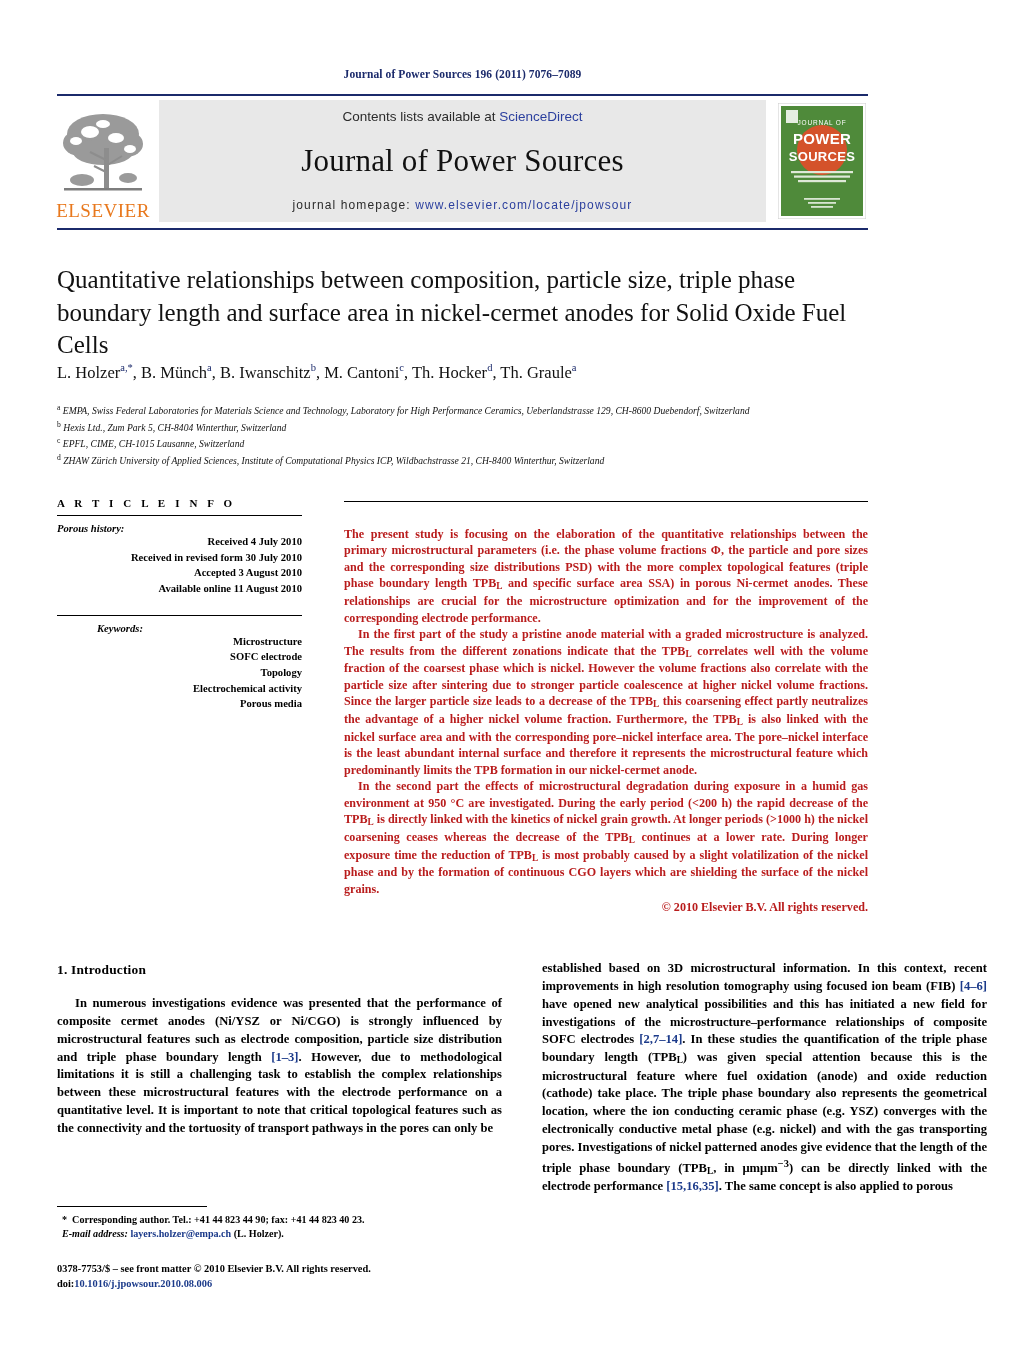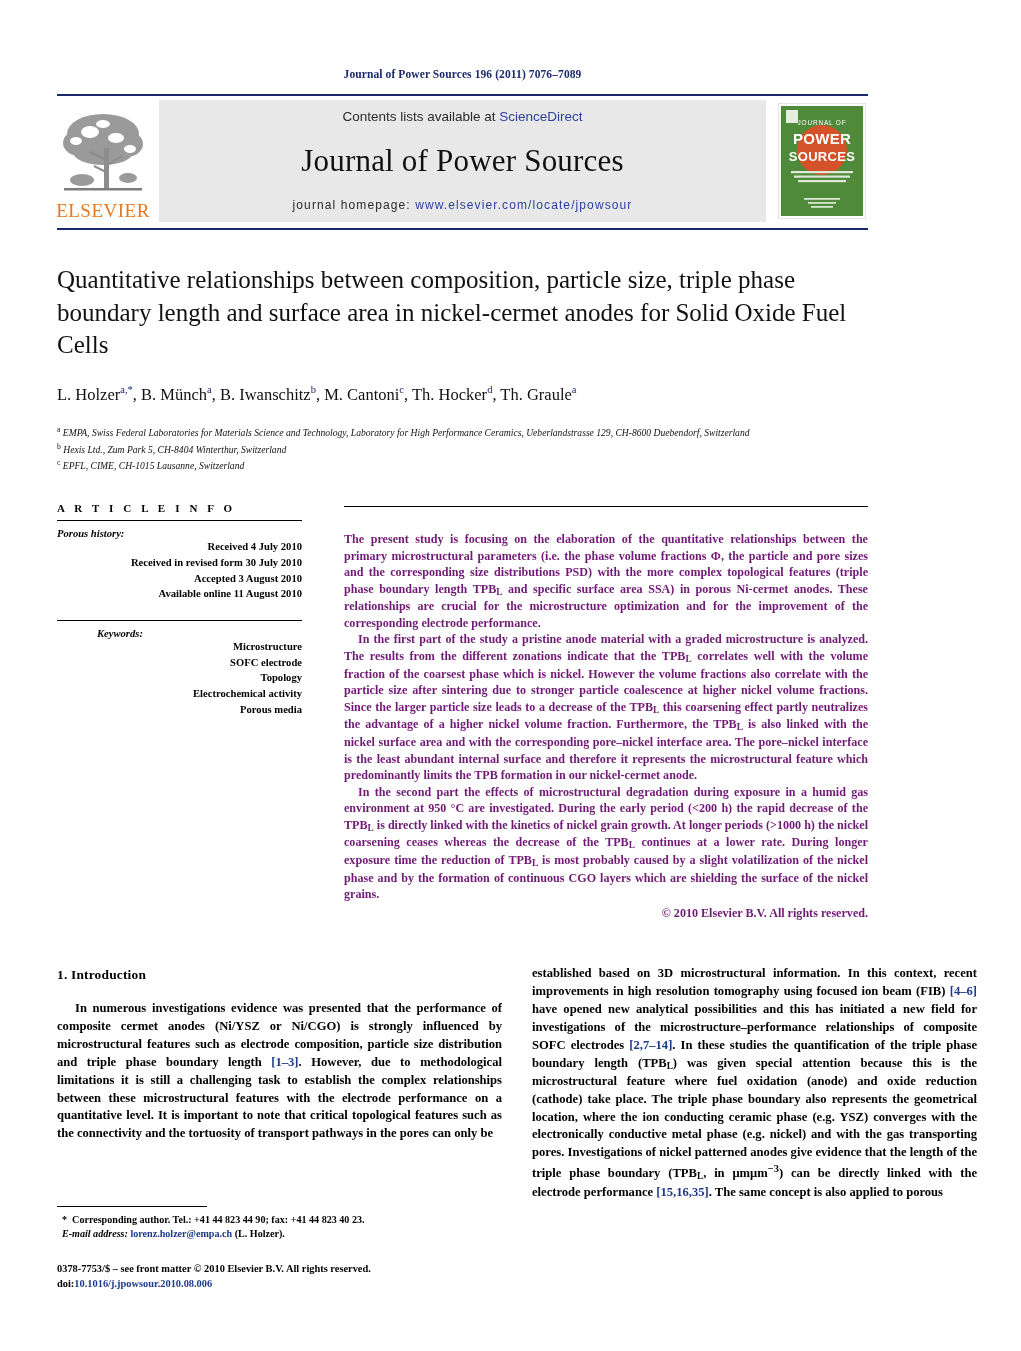--- a/index.html
+++ b/index.html
@@ -112,21 +112,20 @@
   .paper-title {
     font-family: "Liberation Serif", serif;
     font-size: 25px;
     line-height: 1.30;
     color: #111111;
     font-weight: normal;
     margin: 0;
     max-width: 830px;
   }
   .authors {
-    margin-top: 22px;
     font-family: "Liberation Serif", serif;
     font-size: 16.5px;
     color: #111;
   }
   .authors sup { font-size: 10.5px; color:#1b2a6b; }
   .affiliations {
     margin-top: 20px;
     font-family: "Liberation Serif", serif;
     font-style: italic;
     font-size: 9.6px;
@@ -169,21 +168,21 @@
     line-height: 1.48;
     text-align: right;
   }
   .kw-block { margin-top: 2px; margin-left: 40px; }
   .abstract-body {
     font-family: "Liberation Serif", serif;
     font-size: 12.1px;
     line-height: 1.365;
     text-align: justify;
     font-weight: bold;
-    color: #701a75;
+    color: #b91c1c;
     margin-top: 24px;
   }
   .abstract-body p { margin: 0; text-indent: 14px; }
   .abstract-body p.first { text-indent: 0; }
   .copyright-line {
     text-align: right;
     font-weight: bold;
     font-size: 12.1px;
     margin-top: 2px;
   }
@@ -196,21 +195,21 @@
   }
   .body-col {
     width: 445px;
     flex: 0 0 445px;
     font-family: "Liberation Serif", serif;
     font-size: 12.6px;
     line-height: 1.42;
     text-align: justify;
     font-weight: bold;
   }
-  .body-col.right { margin-left: 30px; }
+  .body-col.right { margin-left: 40px; }
   .body-col h2 {
     font-size: 13.4px;
     font-weight: bold;
     margin: 0 0 16px 0;
     letter-spacing: 0.2px;
   }
   .body-col p { margin: 0; text-indent: 18px; }
   .ref { color: #1b3a8a; }
   .sub { font-size: 9.3px; vertical-align: -0.22em; }
 
@@ -314,20 +313,21 @@
 
   <div class="masthead-rule-bottom"></div>
 
   <div class="title-block">
     <h1 class="paper-title">Quantitative relationships between composition, particle size, triple phase boundary length and surface area in nickel-cermet anodes for Solid Oxide Fuel Cells</h1>
     <div class="authors">L. Holzer<sup>a,*</sup>, B. Münch<sup>a</sup>, B. Iwanschitz<sup>b</sup>, M. Cantoni<sup>c</sup>, Th. Hocker<sup>d</sup>, Th. Graule<sup>a</sup></div>
     <div class="affiliations">
       <div><sup>a</sup> <span>EMPA, Swiss Federal Laboratories for Materials Science and Technology, Laboratory for High Performance Ceramics, Ueberlandstrasse 129, CH-8600 Duebendorf, Switzerland</span></div>
       <div><sup>b</sup> <span>Hexis Ltd., Zum Park 5, CH-8404 Winterthur, Switzerland</span></div>
       <div><sup>c</sup> <span>EPFL, CIME, CH-1015 Lausanne, Switzerland</span></div>
+      <div><sup>d</sup> <span>ZHAW Zürich University of Applied Sciences, Institute of Computational Physics ICP, Wildbachstrasse 21, CH-8400 Winterthur, Switzerland</span></div>
     </div>
   </div>
 
   <div class="info-abstract">
 
     <div class="col-info">
       <div class="section-label">A R T I C L E   I N F O</div>
       <div class="hr-thin"></div>
       <div class="hist-title">Porous history:</div>
       <div class="info-line">Received 4 July 2010</div>
@@ -362,20 +362,20 @@
       <p>In numerous investigations evidence was presented that the performance of composite cermet anodes (Ni/YSZ or Ni/CGO) is strongly influenced by microstructural features such as electrode composition, particle size distribution and triple phase boundary length <span class="ref">[1–3]</span>. However, due to methodological limitations it is still a challenging task to establish the complex relationships between these microstructural features with the electrode performance on a quantitative level. It is important to note that critical topological features such as the connectivity and the tortuosity of transport pathways in the pores can only be</p>
     </div>
     <div class="body-col right">
       <p style="text-indent:0">established based on 3D microstructural information. In this context, recent improvements in high resolution tomography using focused ion beam (FIB) <span class="ref">[4–6]</span> have opened new analytical possibilities and this has initiated a new field for investigations of the microstructure–performance relationships of composite SOFC electrodes <span class="ref">[2,7–14]</span>. In these studies the quantification of the triple phase boundary length (TPB<span class="sub">L</span>) was given special attention because this is the microstructural feature where fuel oxidation (anode) and oxide reduction (cathode) take place. The triple phase boundary also represents the geometrical location, where the ion conducting ceramic phase (e.g. YSZ) converges with the electronically conductive metal phase (e.g. nickel) and with the gas transporting pores. Investigations of nickel patterned anodes give evidence that the length of the triple phase boundary (TPB<span class="sub">L</span>, in μmμm<sup>−3</sup>) can be directly linked with the electrode performance <span class="ref">[15,16,35]</span>. The same concept is also applied to porous</p>
     </div>
   </div>
 
   <div class="footnote">
     <div class="fn-rule"></div>
     <div class="fn-line"><span style="font-weight:bold">*</span>&nbsp; Corresponding author. Tel.: +41 44 823 44 90; fax: +41 44 823 40 23.</div>
-    <div class="fn-line"><span class="em">E-mail address:</span> <span class="fn-link">lorenz.holzer@empa.ch</span> (L. Holzer).</div>
+    <div class="fn-line"><span class="em">E-mail address:</span> <span class="fn-link">layers.holzer@empa.ch</span> (L. Holzer).</div>
     <div class="issn-block">
       <div>0378-7753/$ – see front matter © 2010 Elsevier B.V. All rights reserved.</div>
       <div><span>doi:</span><span class="doi-link">10.1016/j.jpowsour.2010.08.006</span></div>
     </div>
   </div>
 
 </div>
 
 </body></html>

